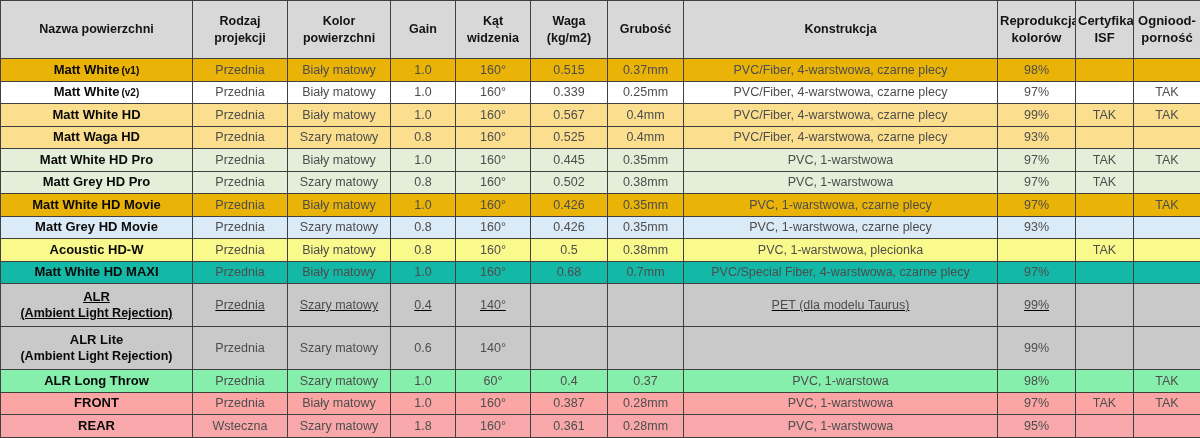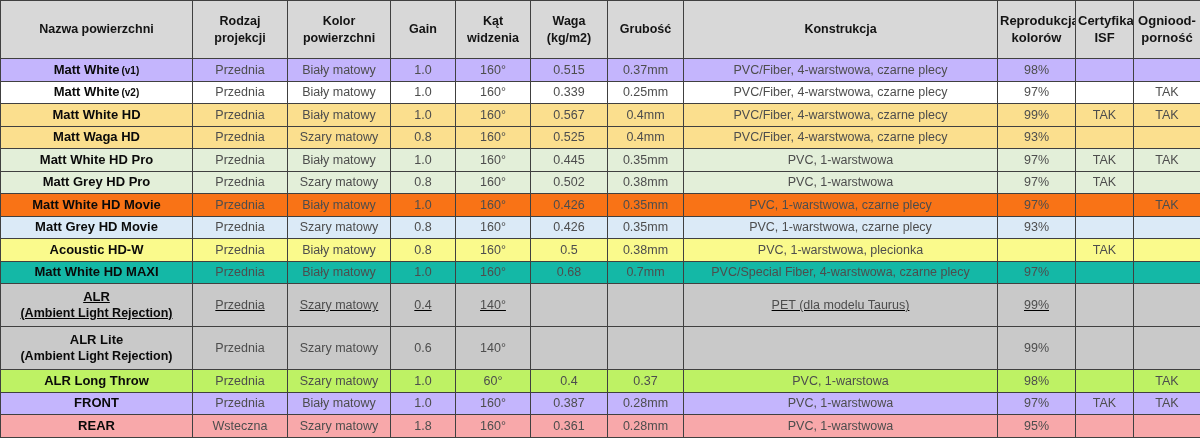--- a/index.html
+++ b/index.html
@@ -44,21 +44,21 @@
       <th>Kąt widzenia</th>
       <th>Waga (kg/m2)</th>
       <th>Grubość</th>
       <th>Konstrukcja</th>
       <th class="small-h">Reprodukcja kolorów</th>
       <th class="small-h">Certyfikat ISF</th>
       <th class="small-h">Ogniood-porność</th>
     </tr>
   </thead>
   <tbody>
-      <tr class="r" style="background: #c4b5fd; margin-top: 27px;">
+      <tr class="r" style="background: #eab308; margin-top: 27px;">
     <td class="c-name"><span>Matt White</span><span class="nsmall">(v1)</span></td>
     <td>Przednia</td>
     <td>Biały matowy</td>
     <td>1.0</td>
     <td>160°</td>
     <td>0.515</td>
     <td>0.37mm</td>
     <td>PVC/Fiber, 4-warstwowa, czarne plecy</td>
     <td>98%</td>
     <td></td>
@@ -122,21 +122,21 @@
     <td>Szary matowy</td>
     <td>0.8</td>
     <td>160°</td>
     <td>0.502</td>
     <td>0.38mm</td>
     <td>PVC, 1-warstwowa</td>
     <td>97%</td>
     <td>TAK</td>
     <td></td>
   </tr>
-      <tr class="r" style="background: #f97316; margin-top: 11px;">
+      <tr class="r" style="background: #eab308; margin-top: 11px;">
     <td class="c-name"><span>Matt White HD Movie</span></td>
     <td>Przednia</td>
     <td>Biały matowy</td>
     <td>1.0</td>
     <td>160°</td>
     <td>0.426</td>
     <td>0.35mm</td>
     <td>PVC, 1-warstwowa, czarne plecy</td>
     <td>97%</td>
     <td></td>
@@ -200,34 +200,34 @@
     <td>Szary matowy</td>
     <td>0.6</td>
     <td>140°</td>
     <td></td>
     <td></td>
     <td></td>
     <td>99%</td>
     <td></td>
     <td></td>
   </tr>
-      <tr class="r" style="background: #bef264;">
+      <tr class="r" style="background: #86efac;">
     <td class="c-name"><span>ALR Long Throw</span></td>
     <td>Przednia</td>
     <td>Szary matowy</td>
     <td>1.0</td>
     <td>60°</td>
     <td>0.4</td>
     <td>0.37</td>
     <td>PVC, 1-warstowa</td>
     <td>98%</td>
     <td></td>
     <td>TAK</td>
   </tr>
-      <tr class="r" style="background: #c4b5fd;">
+      <tr class="r" style="background: #fca5a5;">
     <td class="c-name"><span>FRONT</span></td>
     <td>Przednia</td>
     <td>Biały matowy</td>
     <td>1.0</td>
     <td>160°</td>
     <td>0.387</td>
     <td>0.28mm</td>
     <td>PVC, 1-warstwowa</td>
     <td>97%</td>
     <td>TAK</td>

